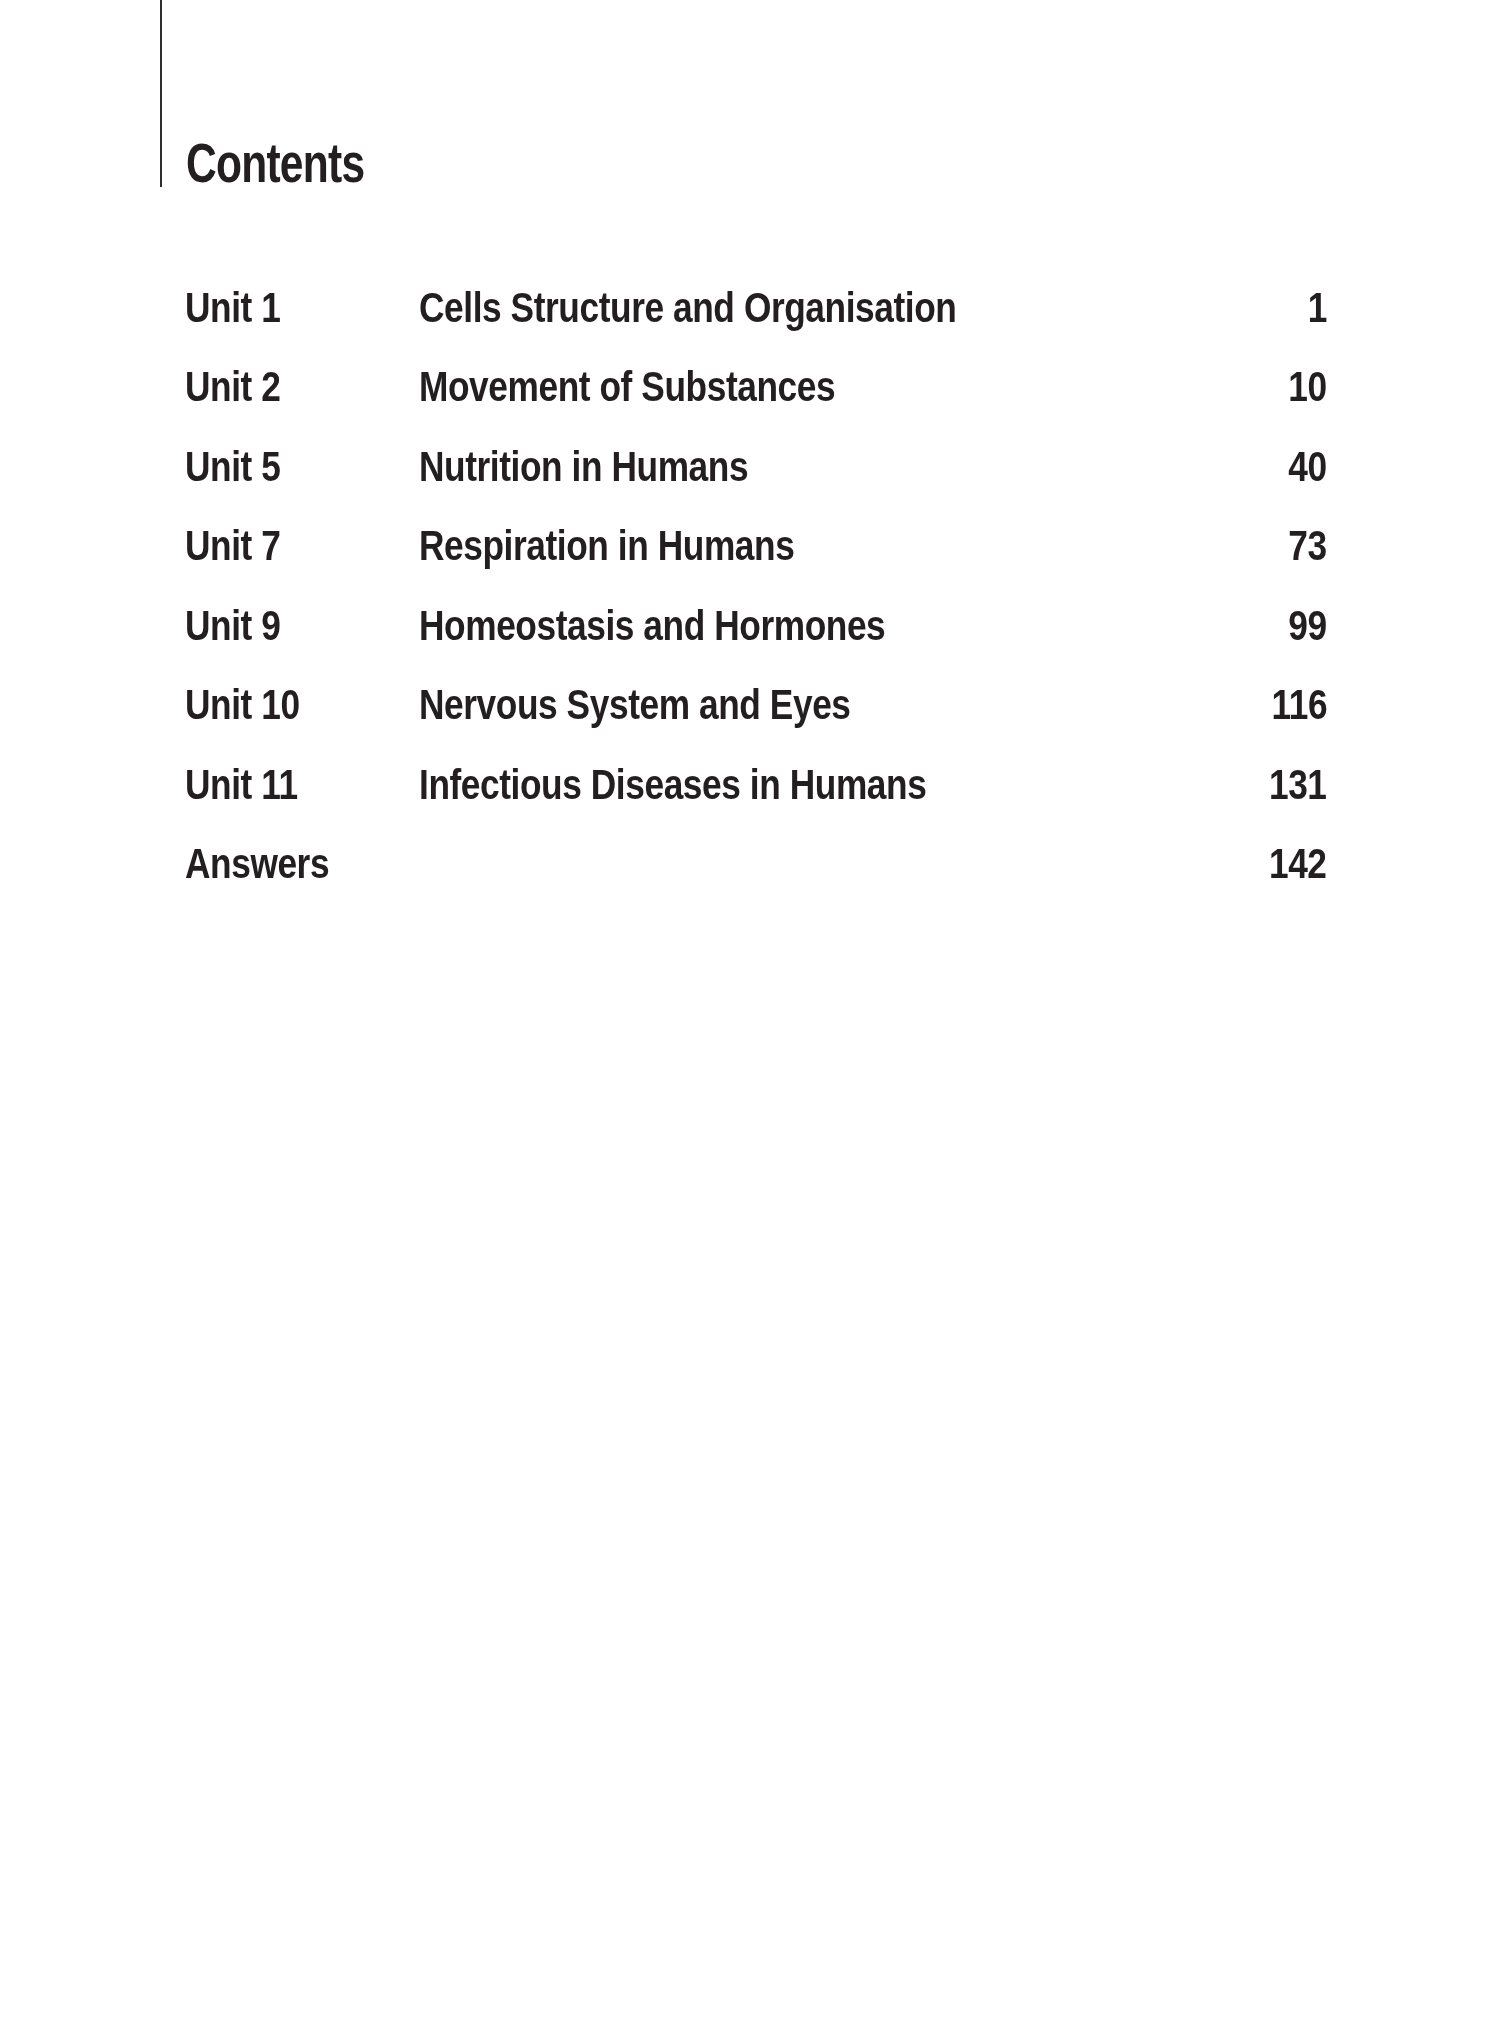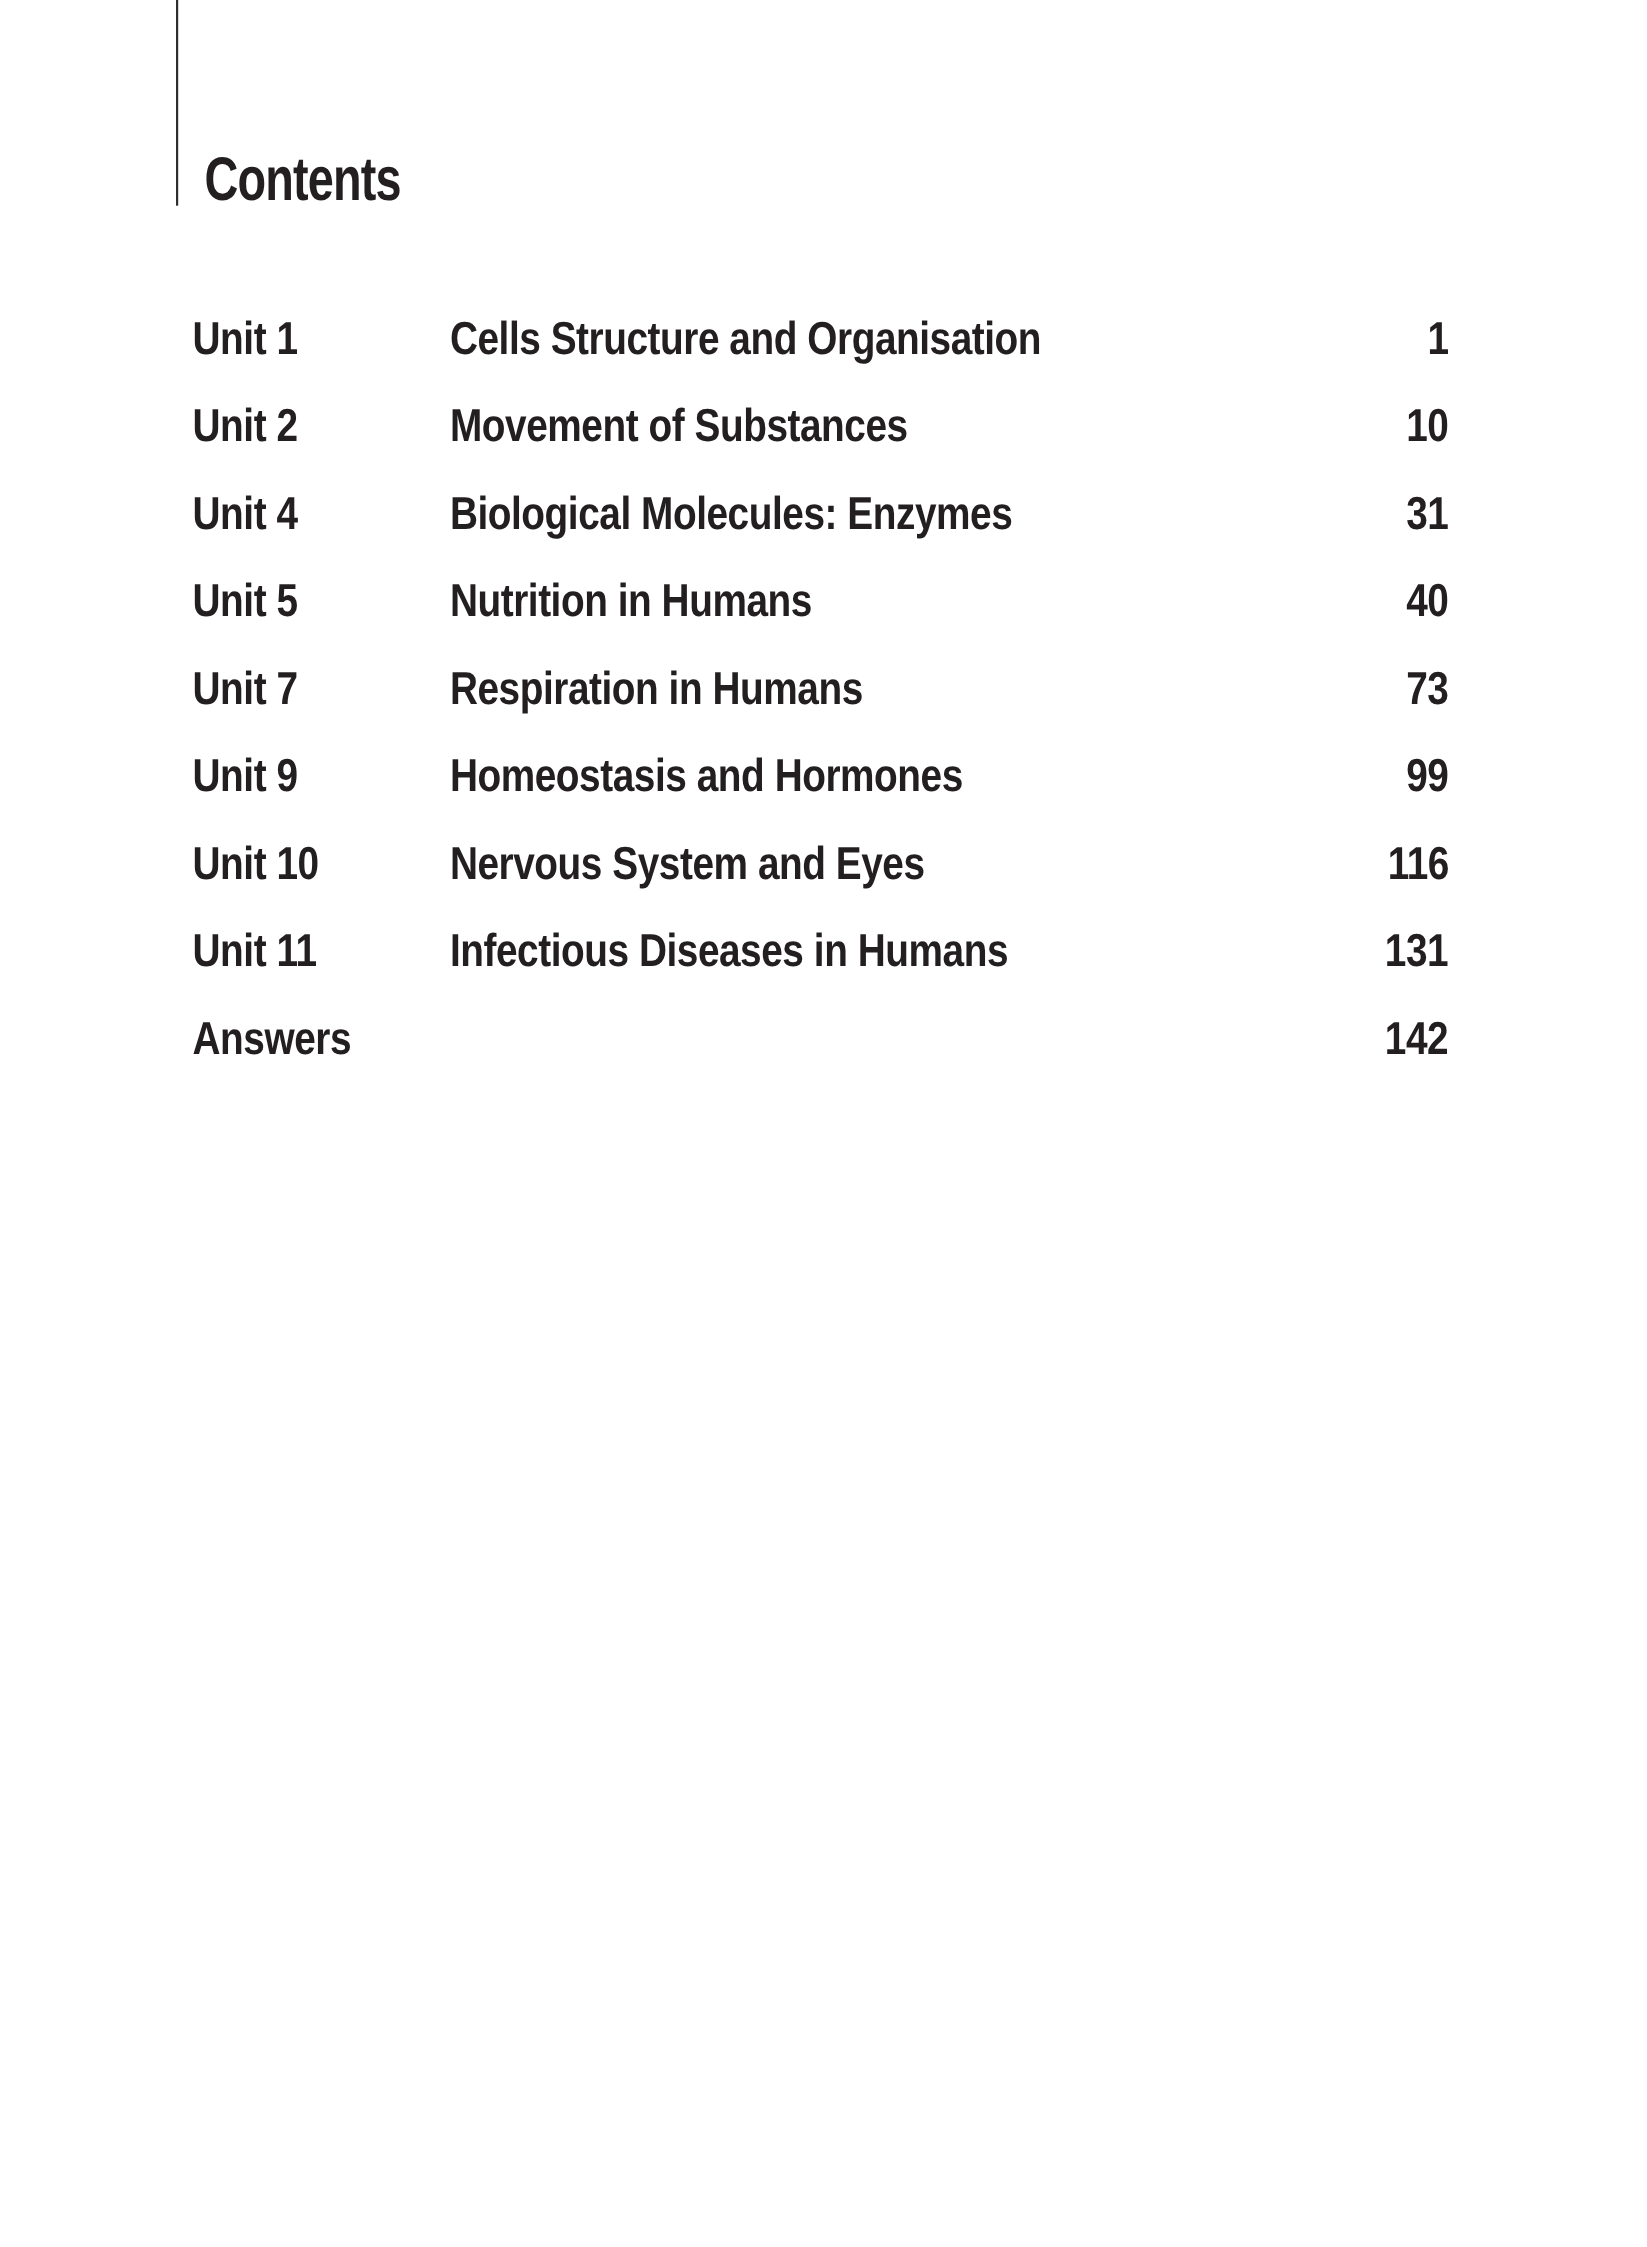--- a/index.html
+++ b/index.html
@@ -32,21 +32,21 @@
     font-size: 56px;
     line-height: 1;
     font-weight: bold;
     letter-spacing: -1px;
     transform: scaleX(0.76);
     transform-origin: 0 50%;
     white-space: nowrap;
   }
   .toc {
     position: absolute;
-    left: 175px;
+    left: 185px;
     top: 268px;
     width: 1142px;
   }
   .toc-row {
     display: grid;
     grid-template-columns: 234px 1fr auto;
     align-items: center;
     height: 79.5px;
   }
   .toc-row .cell {
@@ -81,25 +81,20 @@
         <span class="cell page-number">1</span>
       </div>
 
       <div class="toc-row">
         <span class="cell unit-label">Unit 2</span>
         <span class="cell unit-title">Movement of Substances</span>
         <span class="cell page-number">10</span>
       </div>
 
 
-      <div class="toc-row">
-        <span class="cell unit-label">Unit 4</span>
-        <span class="cell unit-title">Biological Molecules: Enzymes</span>
-        <span class="cell page-number">31</span>
-      </div>
 
       <div class="toc-row">
         <span class="cell unit-label">Unit 5</span>
         <span class="cell unit-title">Nutrition in Humans</span>
         <span class="cell page-number">40</span>
       </div>
 
 
       <div class="toc-row">
         <span class="cell unit-label">Unit 7</span>

